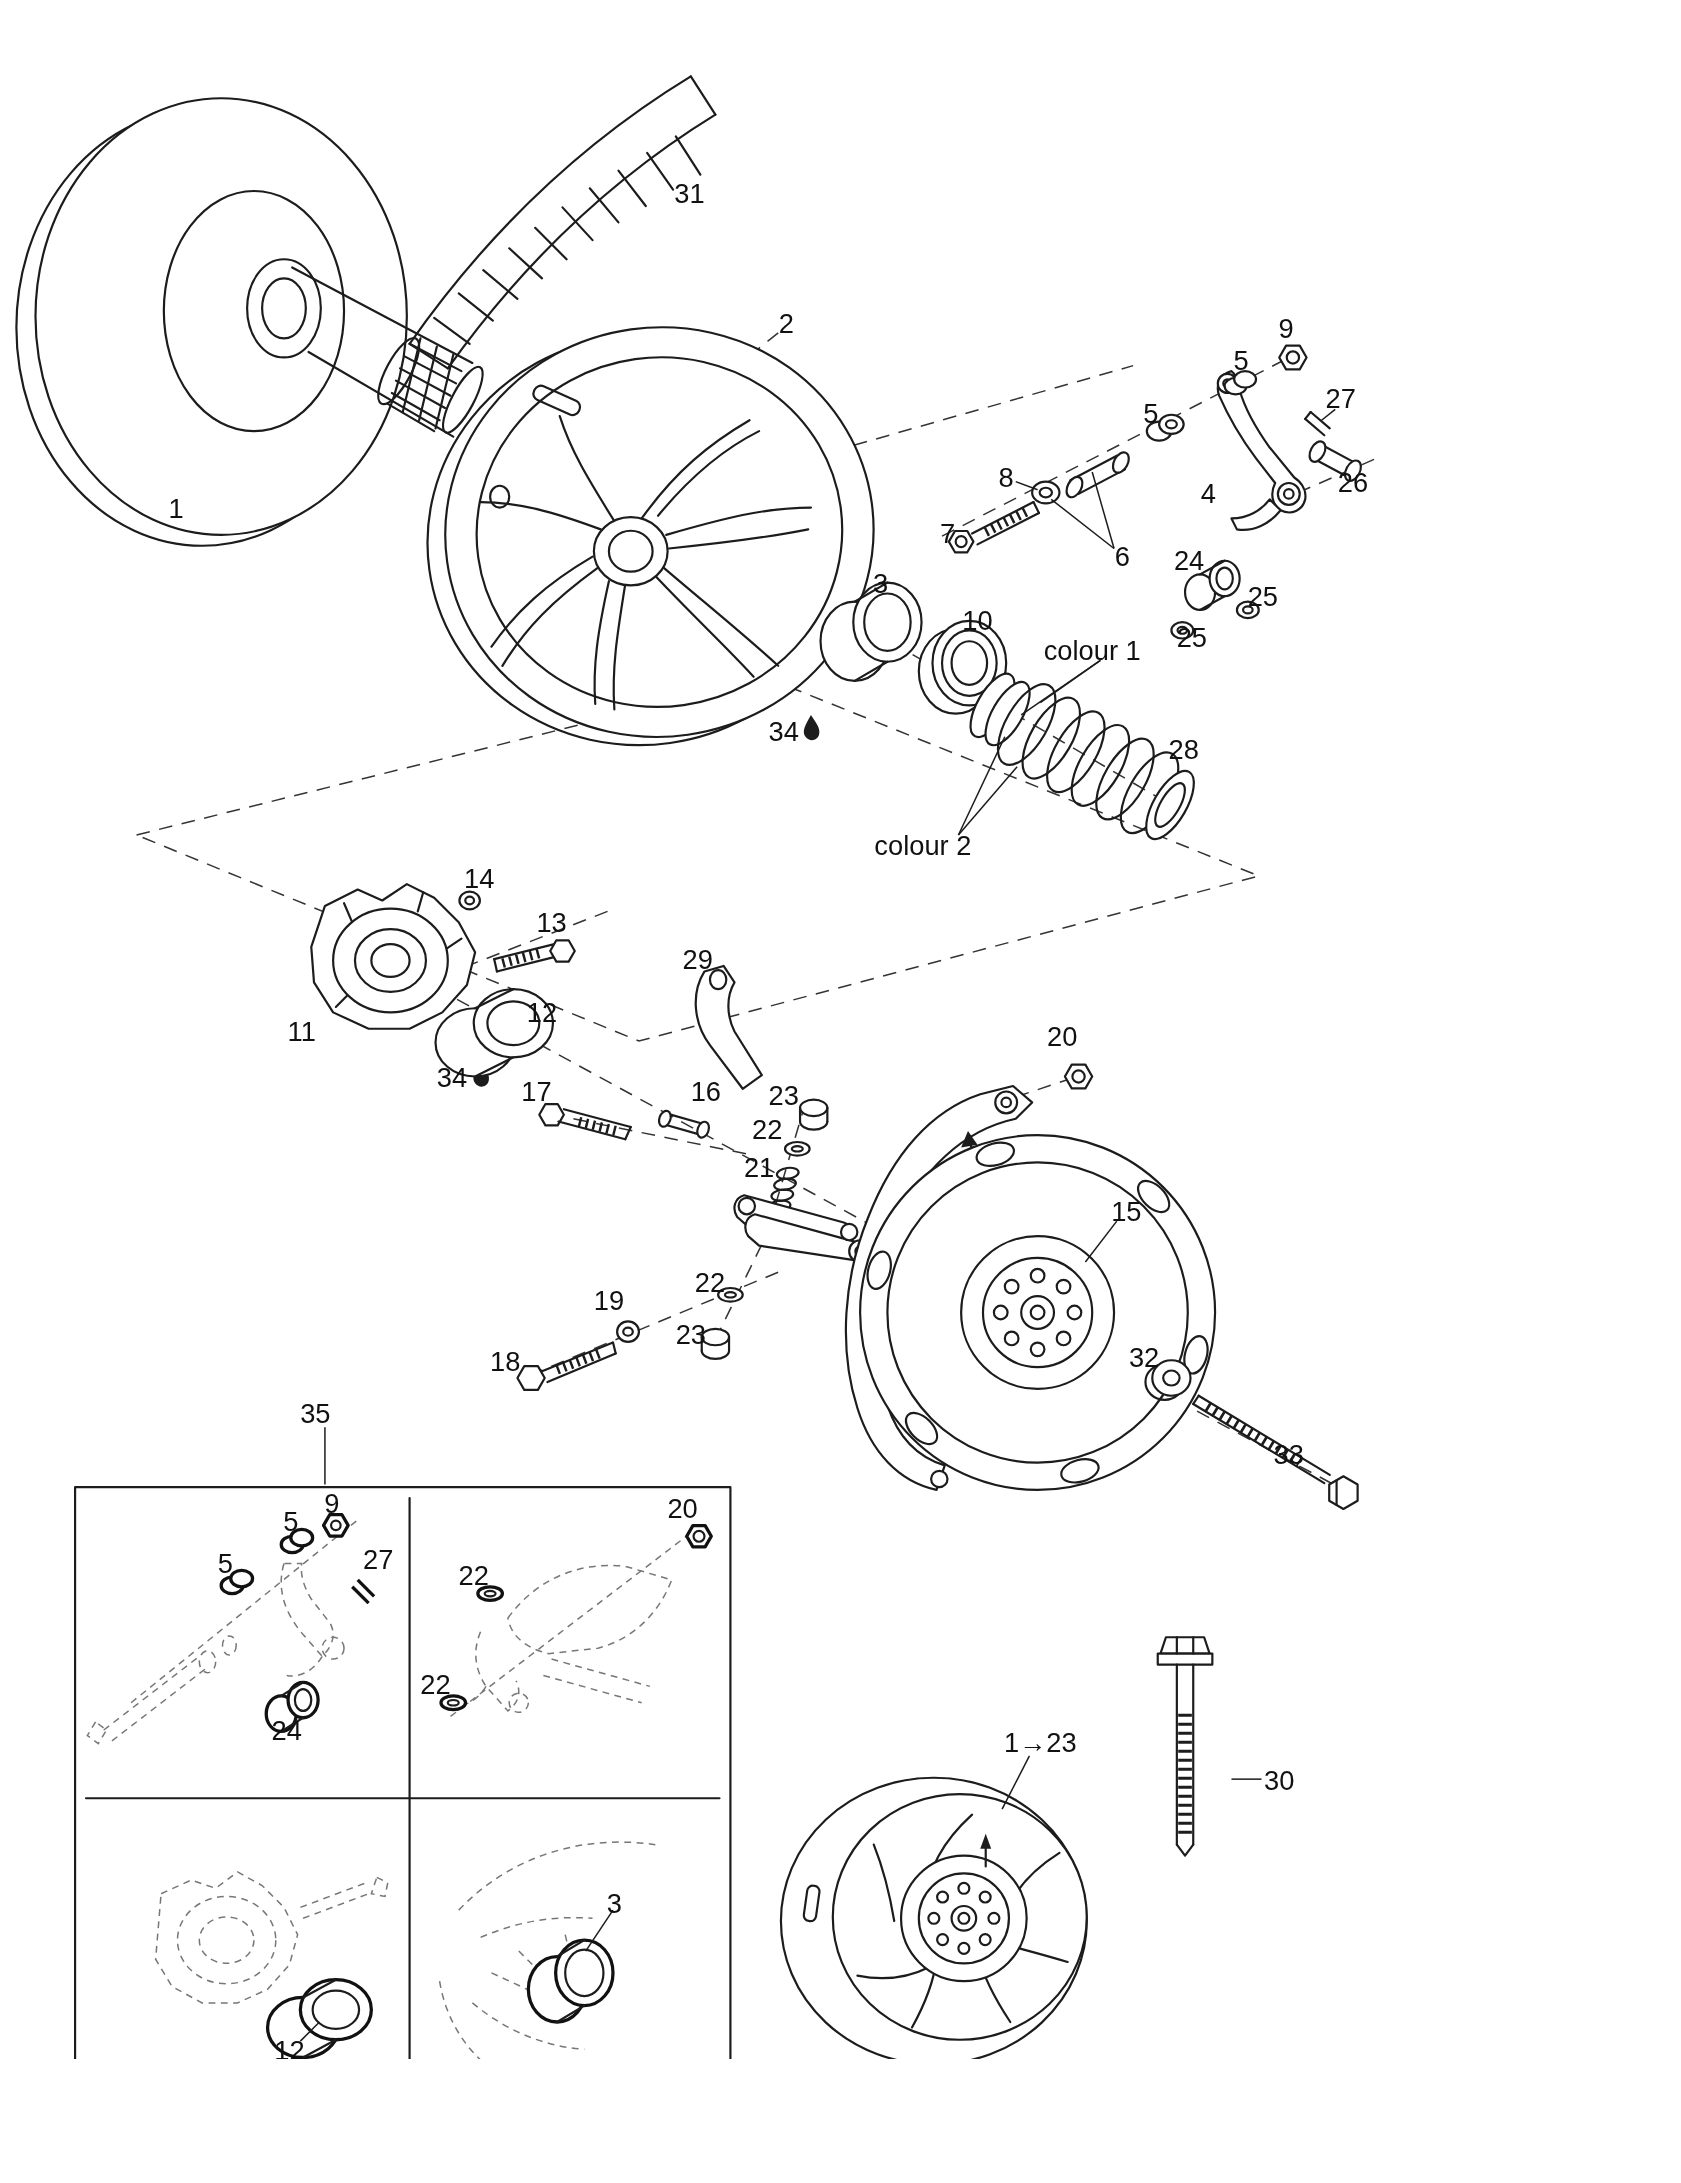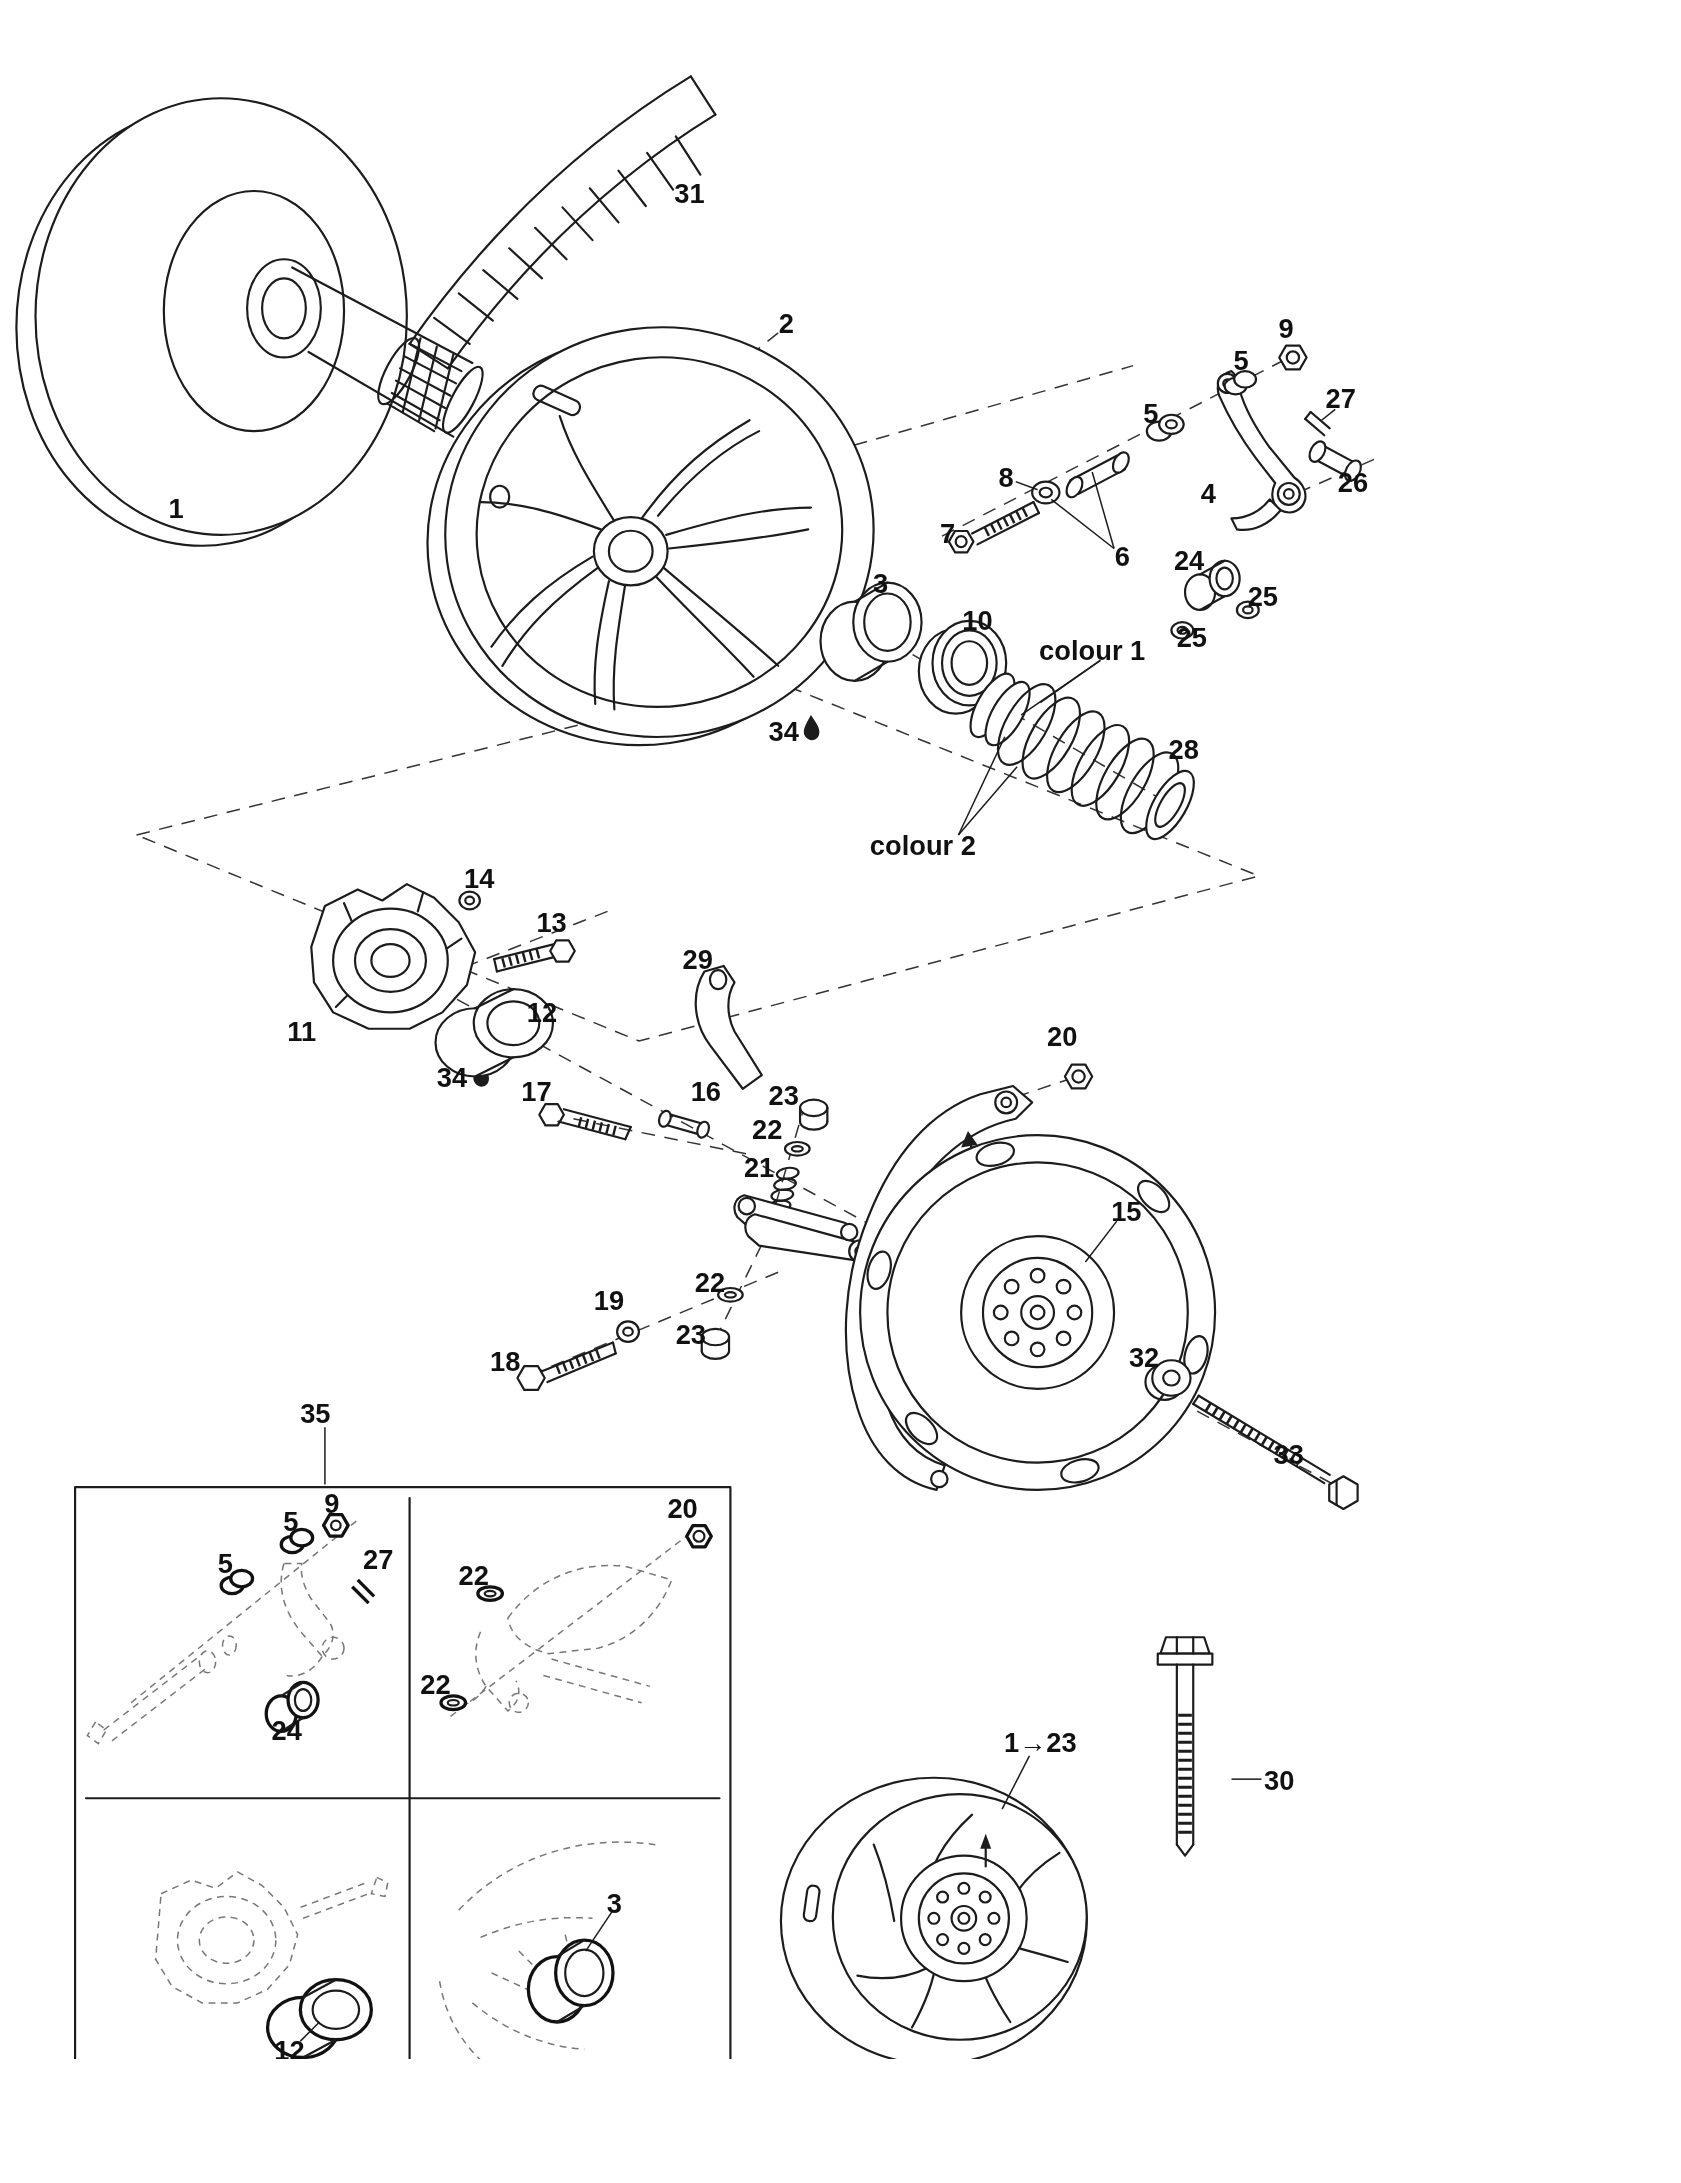--- a/index.html
+++ b/index.html
@@ -1,16 +1,16 @@
 <!DOCTYPE html>
 <html style="font-size:11.6px"><head>
 <meta charset="utf-8">
 <style>
   html,body{margin:0;padding:0;background:#ffffff;}
-  .page{width:1682px;height:2059px;position:relative;background:#a21caf;font-weight:bold;}
+  .page{width:1682px;height:2059px;position:relative;background:#a21caf;}
   svg{display:block;}
   .ln{fill:none;stroke:#1c1c1c;stroke-width:1.6;stroke-linecap:round;stroke-linejoin:round;}
   .fw{fill:#ffffff;stroke:#1c1c1c;stroke-width:1.6;stroke-linejoin:round;}
   .fw2{fill:#ffffff;stroke:#111;stroke-width:2.4;stroke-linejoin:round;}
   .dash{fill:none;stroke:#333;stroke-width:1.1;stroke-dasharray:10 7;}
   .ghost{fill:none;stroke:#777;stroke-width:1.1;stroke-dasharray:5 4;}
   .blk{fill:#1c1c1c;stroke:none;}
   .threads7{stroke:#1c1c1c;stroke-width:7;stroke-dasharray:1.8 3.4;fill:none;}
   .threads8{stroke:#1c1c1c;stroke-width:8;stroke-dasharray:2 4;fill:none;}
   .threads10{stroke:#1c1c1c;stroke-width:10;stroke-dasharray:2.2 4.4;fill:none;}

